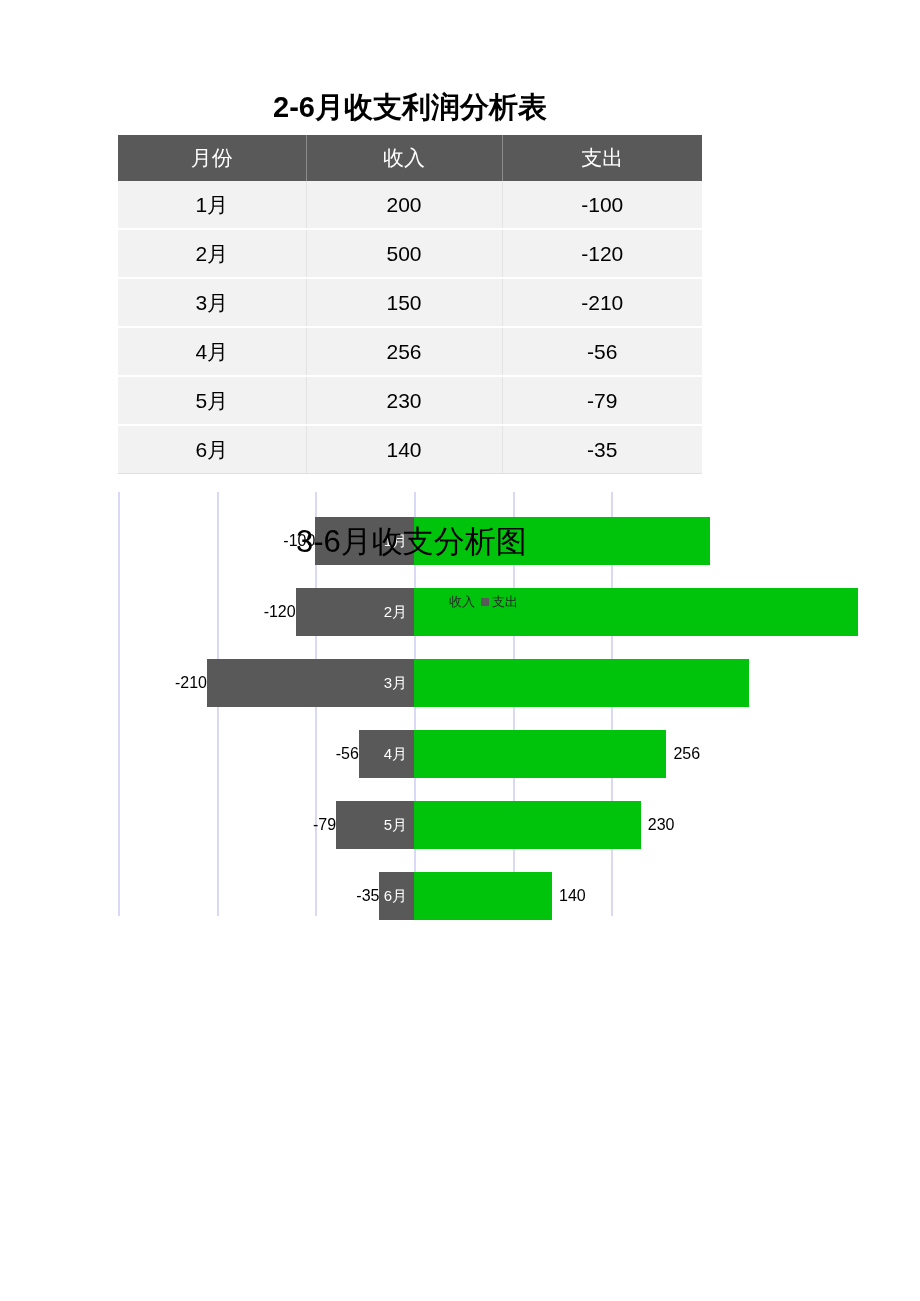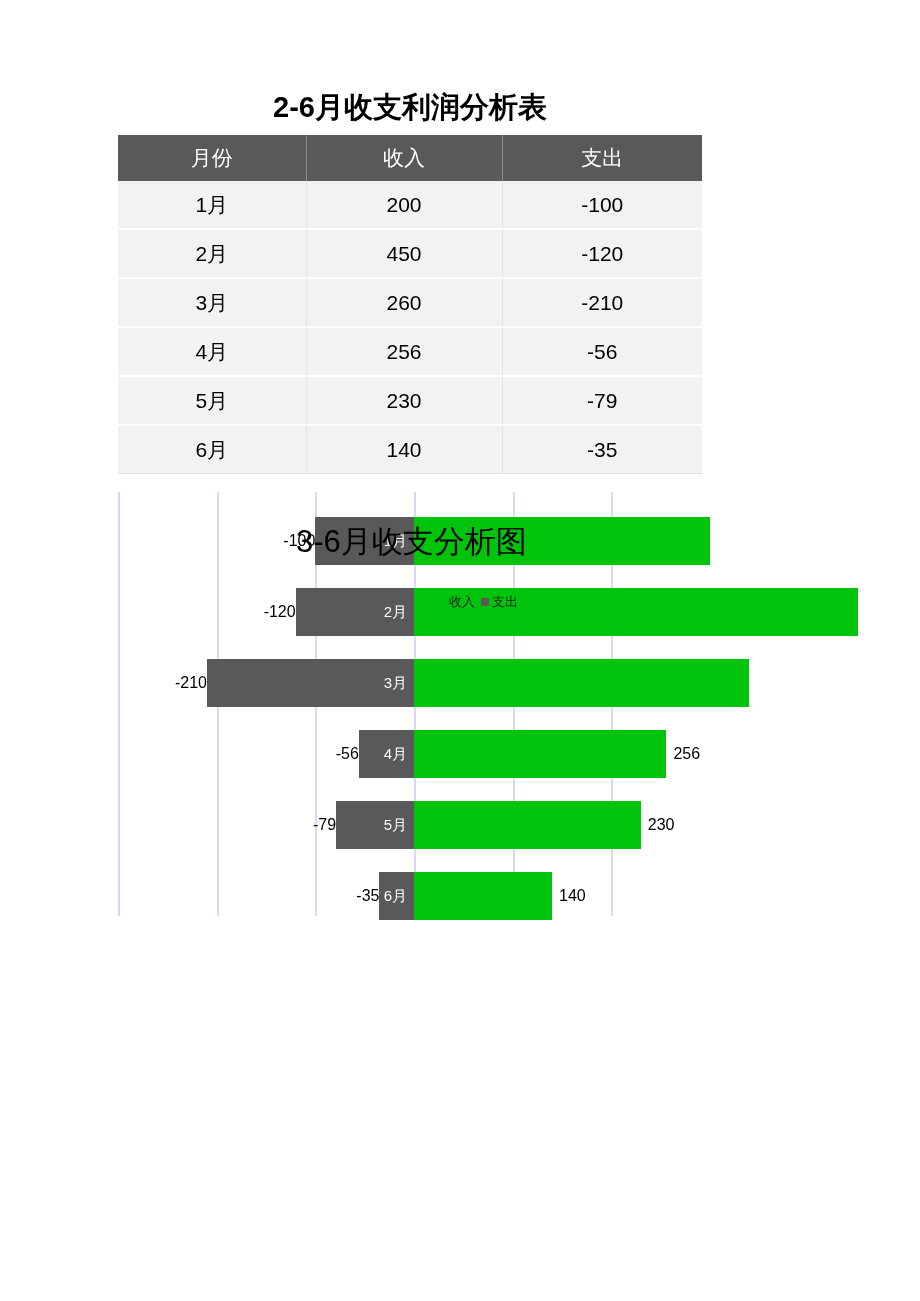--- a/index.html
+++ b/index.html
@@ -204,26 +204,26 @@
     </tr>
   </thead>
   <tbody>
     <tr>
       <td>1月</td>
       <td>200</td>
       <td>-100</td>
     </tr>
     <tr>
       <td>2月</td>
-      <td>450</td>
+      <td>500</td>
       <td>-120</td>
     </tr>
     <tr>
       <td>3月</td>
-      <td>260</td>
+      <td>150</td>
       <td>-210</td>
     </tr>
     <tr>
       <td>4月</td>
       <td>256</td>
       <td>-56</td>
     </tr>
     <tr>
       <td>5月</td>
       <td>230</td>

